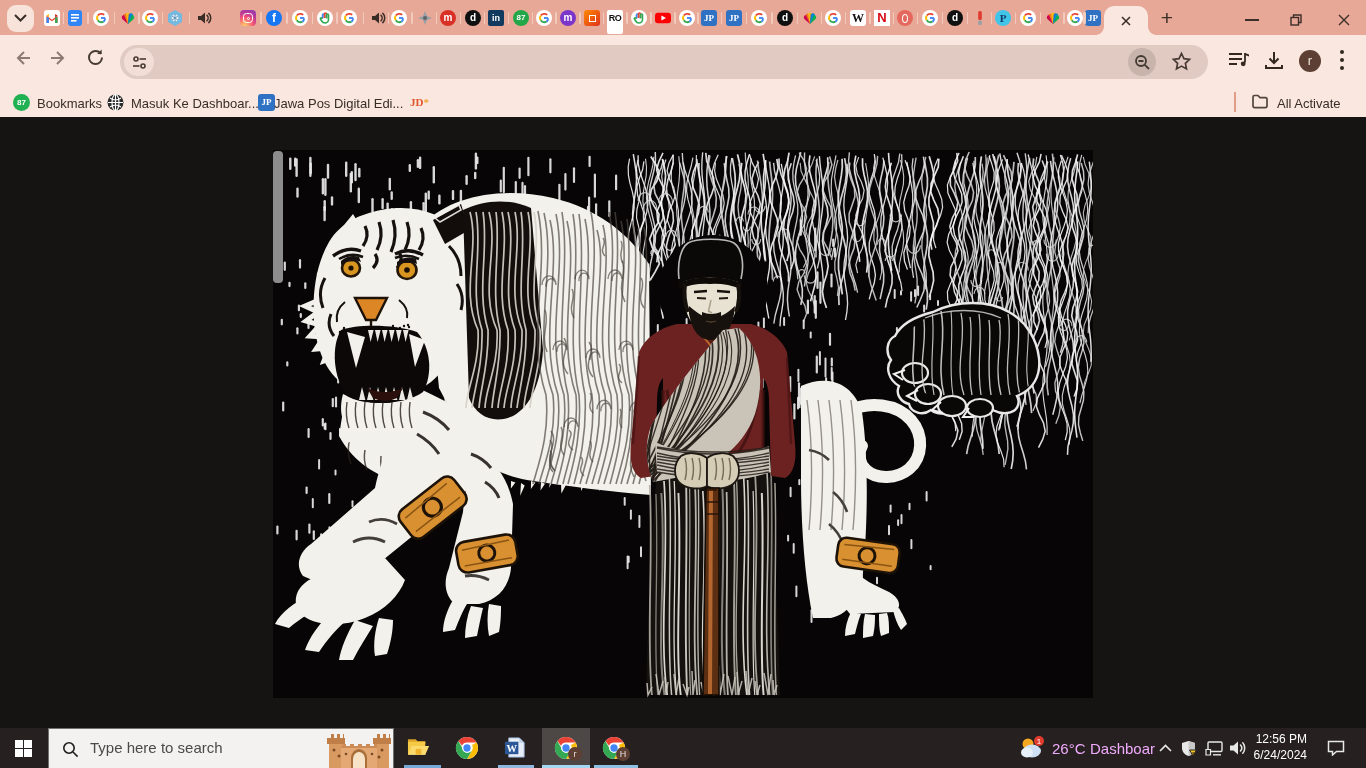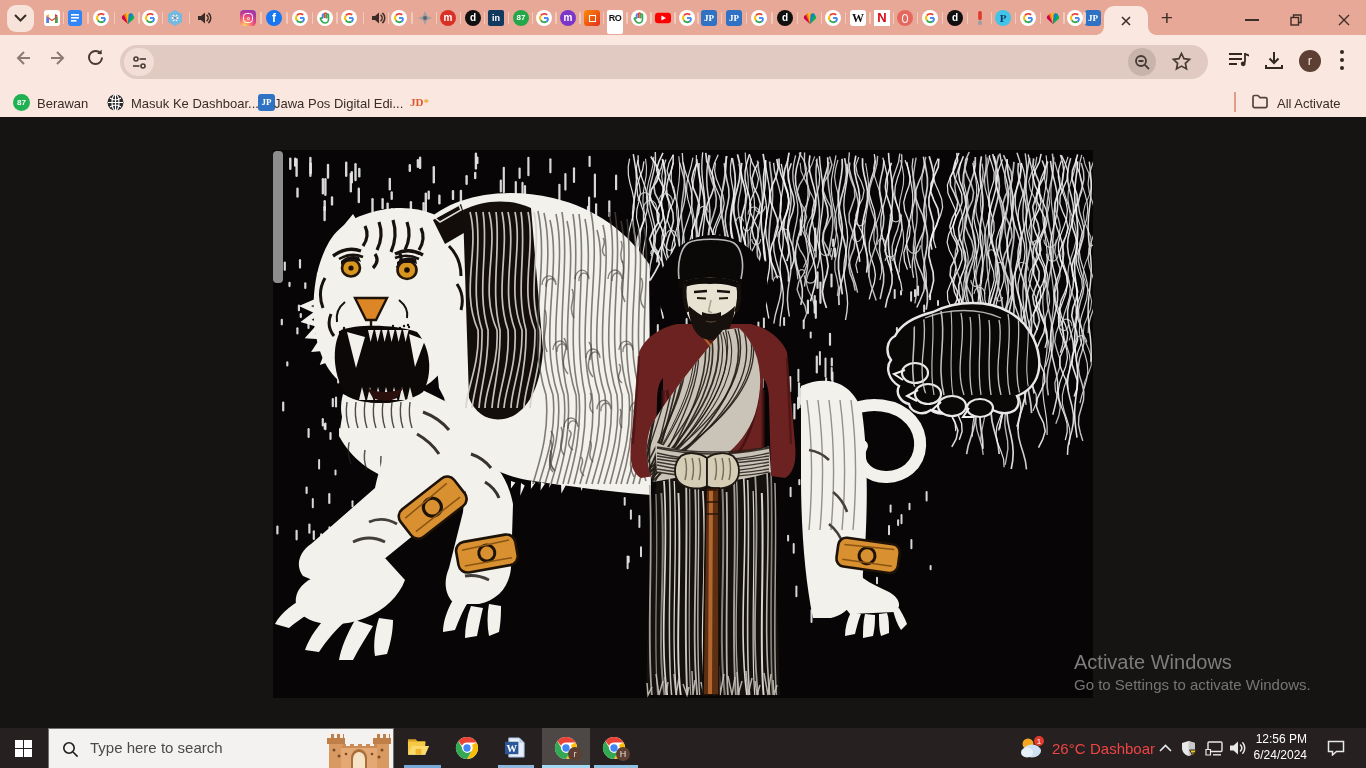--- a/index.html
+++ b/index.html
@@ -41,21 +41,21 @@
 #zpopup .reset { position:absolute; left:174px; top:7px; width:64px; height:35px; border:1px solid #ecb29c; border-radius:18px; color:#83422b; font-size:13px; text-align:center; line-height:34px; }
 
 #taskbar { position:absolute; left:0; top:728px; width:1366px; height:40px; background:#262120; }
 #searchbox { position:absolute; left:48px; top:0; width:346px; height:57px; background:#f3f2f1; border:1px solid #70706f; border-bottom:none; }
 #searchbox span { position:absolute; left:41px; top:10px; font-size:15px; color:#4c4a48; }
 #castle { position:absolute; left:276px; top:-1px; }
 .tbic { position:absolute; top:8px; }
 .badge { position:absolute; width:14px; height:14px; border-radius:50%; background:#5d4033; color:#e8e0d8; font-size:9px; text-align:center; line-height:14px; top:19px; }
 .uline { position:absolute; bottom:0; height:3px; background:#76a9d8; }
 #activebtn { position:absolute; left:542px; top:0; width:48px; height:40px; background:#4d4846; }
-.trtext { position:absolute; color:#ef4444; font-size:15px; top:12px; }
+.trtext { position:absolute; color:#f0abfc; font-size:15px; top:12px; }
 #clock { position:absolute; left:1253px; top:3px; width:54px; color:#fff; font-size:12px; text-align:right; line-height:16px; }
 </style></head>
 <body>
 <div id="screen">
 
   <div id="tabbar">
     <div id="tabsearch">
         <svg width="13" height="8" viewBox="0 0 13 8">
           <path d="M1 1l5.5 5.5L12 1" stroke="#392d27" stroke-width="2" fill="none"></path>
         </svg>
@@ -421,21 +421,21 @@
         <circle cx="2" cy="3" r="2" fill="#32281f"></circle>
         <circle cx="2" cy="11" r="2" fill="#32281f"></circle>
         <circle cx="2" cy="19" r="2" fill="#32281f"></circle>
       </svg>
   </div>
 
   <div id="bookbar">
     <span class="bk" style="left:13px;top:7px">
         <span style="display:block;width:17px;height:17px;border-radius:50%;background:#1fb152;color:#fff;font:bold 8px/17px 'Liberation Sans',sans-serif;text-align:center">87</span>
       </span>
-    <span class="bk" style="left:37px;top:9px">Berawan</span>
+    <span class="bk" style="left:37px;top:9px">Bookmarks</span>
     <span class="bk" style="left:107px;top:7px"><svg width="17" height="17" viewBox="0 0 17 17">
           <circle cx="8.5" cy="8.5" r="8" fill="#2b2b2b"></circle>
           <path d="M1 8.5h15M8.5 1v15M3 4a9 9 0 0 0 11 0M3 13a9 9 0 0 1 11 0" stroke="#fff" stroke-width="1.1" fill="none"></path>
           <ellipse cx="8.5" cy="8.5" rx="3.5" ry="8" stroke="#fff" stroke-width="1.1" fill="none"></ellipse>
         </svg></span>
     <span class="bk" style="left:131px;top:9px">Masuk Ke Dashboar...</span>
     <span class="bk" style="left:258px;top:7px">
         <span style="display:block;width:17px;height:17px;border-radius:3px;background:#2f72c4;color:#fff;font:bold 9px/17px 'Liberation Serif',serif;text-align:center">JP</span>
       </span>
     <span class="bk" style="left:274px;top:9px">Jawa Pos Digital Edi...</span>
@@ -1209,21 +1209,20 @@
 <path d="M419,308 q3,11 0,22" stroke="#6b614c" stroke-width="1.4" fill="none" opacity="0.9"></path>
 <path d="M426,308 q3,11 0,22" stroke="#6b614c" stroke-width="1.4" fill="none" opacity="0.9"></path>
 <path d="M442,308 q3,11 0,22" stroke="#6b614c" stroke-width="1.4" fill="none" opacity="0.9"></path>
 <path d="M449,308 q3,11 0,22" stroke="#6b614c" stroke-width="1.4" fill="none" opacity="0.9"></path>
 <path d="M456,308 q3,11 0,22" stroke="#6b614c" stroke-width="1.4" fill="none" opacity="0.9"></path>
 <path d="M433,338 L430,545 L446,545 L446,338 Z" fill="#5c2f12" stroke="#130c06" stroke-width="1.6"></path>
 <path d="M438,340 L437,544" stroke="#b3672f" stroke-width="4"></path>
 <path d="M434,340 l10,0 M433,352 l12,0 M433,364 l12,0" stroke="#2b1608" stroke-width="1.6"></path>
 <rect x="0" y="1" width="10" height="132" rx="4" fill="#8d8d8d"></rect>
     </svg>
-    <div id="activate">Activate Windows<div class="sub">Go to Settings to activate Windows.</div></div>
   </div>
 
 
   <div id="taskbar">
     <svg style="position:absolute;left:15px;top:12px" width="17" height="17" viewBox="0 0 17 17">
         <rect width="8" height="8" fill="#fff"></rect>
         <rect x="9" width="8" height="8" fill="#fff"></rect>
         <rect y="9" width="8" height="8" fill="#fff"></rect>
         <rect x="9" y="9" width="8" height="8" fill="#fff"></rect>
       </svg>

